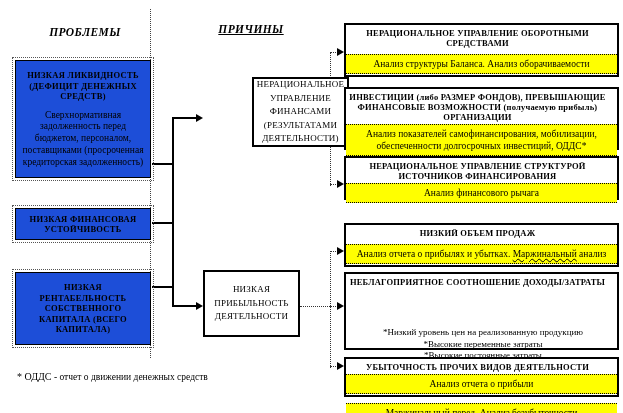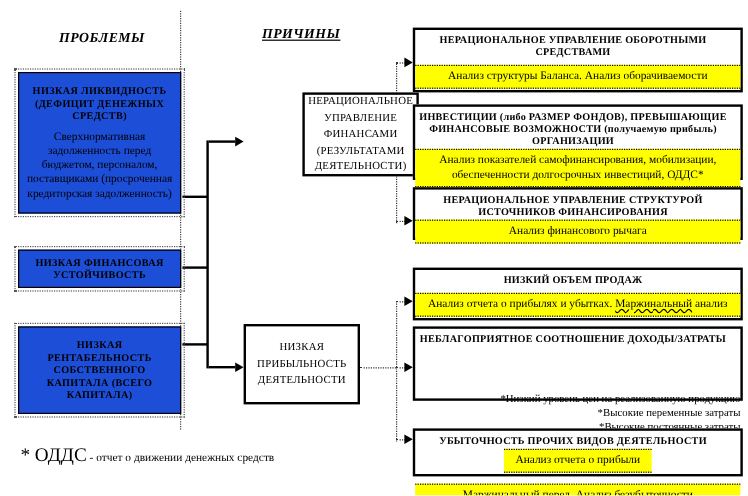--- a/index.html
+++ b/index.html
@@ -23,36 +23,36 @@
   
   .cause-box{position:absolute;background:#fff;border:2px solid #000;box-sizing:border-box;
              display:flex;align-items:center;justify-content:center;text-align:center;
              font-size:9px;line-height:13.5px;letter-spacing:.2px;padding:0 2px;}
 
   
   .detail-box{position:absolute;background:#fff;border:2px solid #000;box-sizing:border-box;
               display:flex;flex-direction:column;justify-content:space-between;}
   .detail-title{font-weight:bold;font-size:8.5px;line-height:10px;letter-spacing:.2px;
                 text-align:center;padding:3px 10px 2px 2px;}
-  .detail-bullets{font-size:9px;line-height:11.5px;text-align:right;padding:0 0 1px 3px;}
+  .detail-bullets{font-size:9px;line-height:11.5px;text-align:center;padding:0 0 1px 3px;}
   .analysis-band{background:#ffff00;border-top:1px dotted #000;border-bottom:1px dotted #000;
                  margin:0 0 1px 0;font-size:9.5px;line-height:12px;
                  text-align:center;padding:3px 10px;}
   .wavy{text-decoration-line:underline;text-decoration-style:wavy;text-decoration-thickness:1px;text-underline-offset:1px;}
 
   
   .lh-s{position:absolute;height:2px;background:#000;}
   .lv-s{position:absolute;width:2px;background:#000;}
   .lh-d{position:absolute;height:0;border-top:1px dotted #333;}
   .lv-d{position:absolute;width:0;border-left:1px dotted #333;}
   .arrowhead{position:absolute;width:0;height:0;border-top:4px solid transparent;
              border-bottom:4px solid transparent;border-left:7px solid #000;}
 
   .footnote{position:absolute;font-size:9.5px;}
-  .footnote .fn-prefix{font-size:16px;}
+  .footnote .fn-prefix{font-size:10px;}
 </style>
 </head>
 <body>
 
 <div id="stage">
 
   <div class="v-divider" style="left:150px;top:9px;height:349px;"></div>
 
   <div class="lh-s" style="left:152px;top:163px;width:21px;"></div>
   <div class="lh-s" style="left:152px;top:222px;width:21px;"></div>
@@ -118,31 +118,31 @@
   <div class="detail-box" style="left:344px;top:156px;width:275px;height:44px;">
     <div class="detail-title">НЕРАЦИОНАЛЬНОЕ УПРАВЛЕНИЕ СТРУКТУРОЙ ИСТОЧНИКОВ ФИНАНСИРОВАНИЯ</div>
     <div class="analysis-band">Анализ финансового рычага</div>
   </div>
 
   <div class="detail-box" style="left:344px;top:223px;width:275px;height:44px;">
     <div class="detail-title">НИЗКИЙ ОБЪЕМ ПРОДАЖ</div>
     <div class="analysis-band"><span>Анализ отчета о прибылях и убытках. </span><span class="wavy">Маржинальный</span><span> анализ</span></div>
   </div>
 
-  <div class="detail-box" style="left:344px;top:272px;width:275px;height:62px;gap:40px;">
+  <div class="detail-box" style="left:344px;top:272px;width:275px;height:78px;gap:40px;">
     <div class="detail-title" style="padding-bottom:0;">НЕБЛАГОПРИЯТНОЕ СООТНОШЕНИЕ ДОХОДЫ/ЗАТРАТЫ</div>
     <div class="detail-bullets">
       <div>*Низкий уровень цен на реализованную продукцию</div>
       <div>*Высокие переменные затраты</div>
       <div>*Высокие постоянные затраты</div>
     </div>
     <div class="analysis-band"><span class="wavy">Маржинальный</span><span> перед. Анализ безубыточности</span></div>
   </div>
 
-  <div class="detail-box" style="left:344px;top:357px;width:275px;height:40px;align-items:center;">
+  <div class="detail-box" style="left:344px;top:357px;width:275px;height:40px;">
     <div class="detail-title">УБЫТОЧНОСТЬ ПРОЧИХ ВИДОВ ДЕЯТЕЛЬНОСТИ</div>
     <div class="analysis-band">Анализ отчета о прибыли</div>
   </div>
 
   <div class="footnote" style="left:17px;top:371px;">
     <span class="fn-prefix">* ОДДС</span><span> - отчет о движении денежных средств</span>
   </div>
 
 </div>
 

